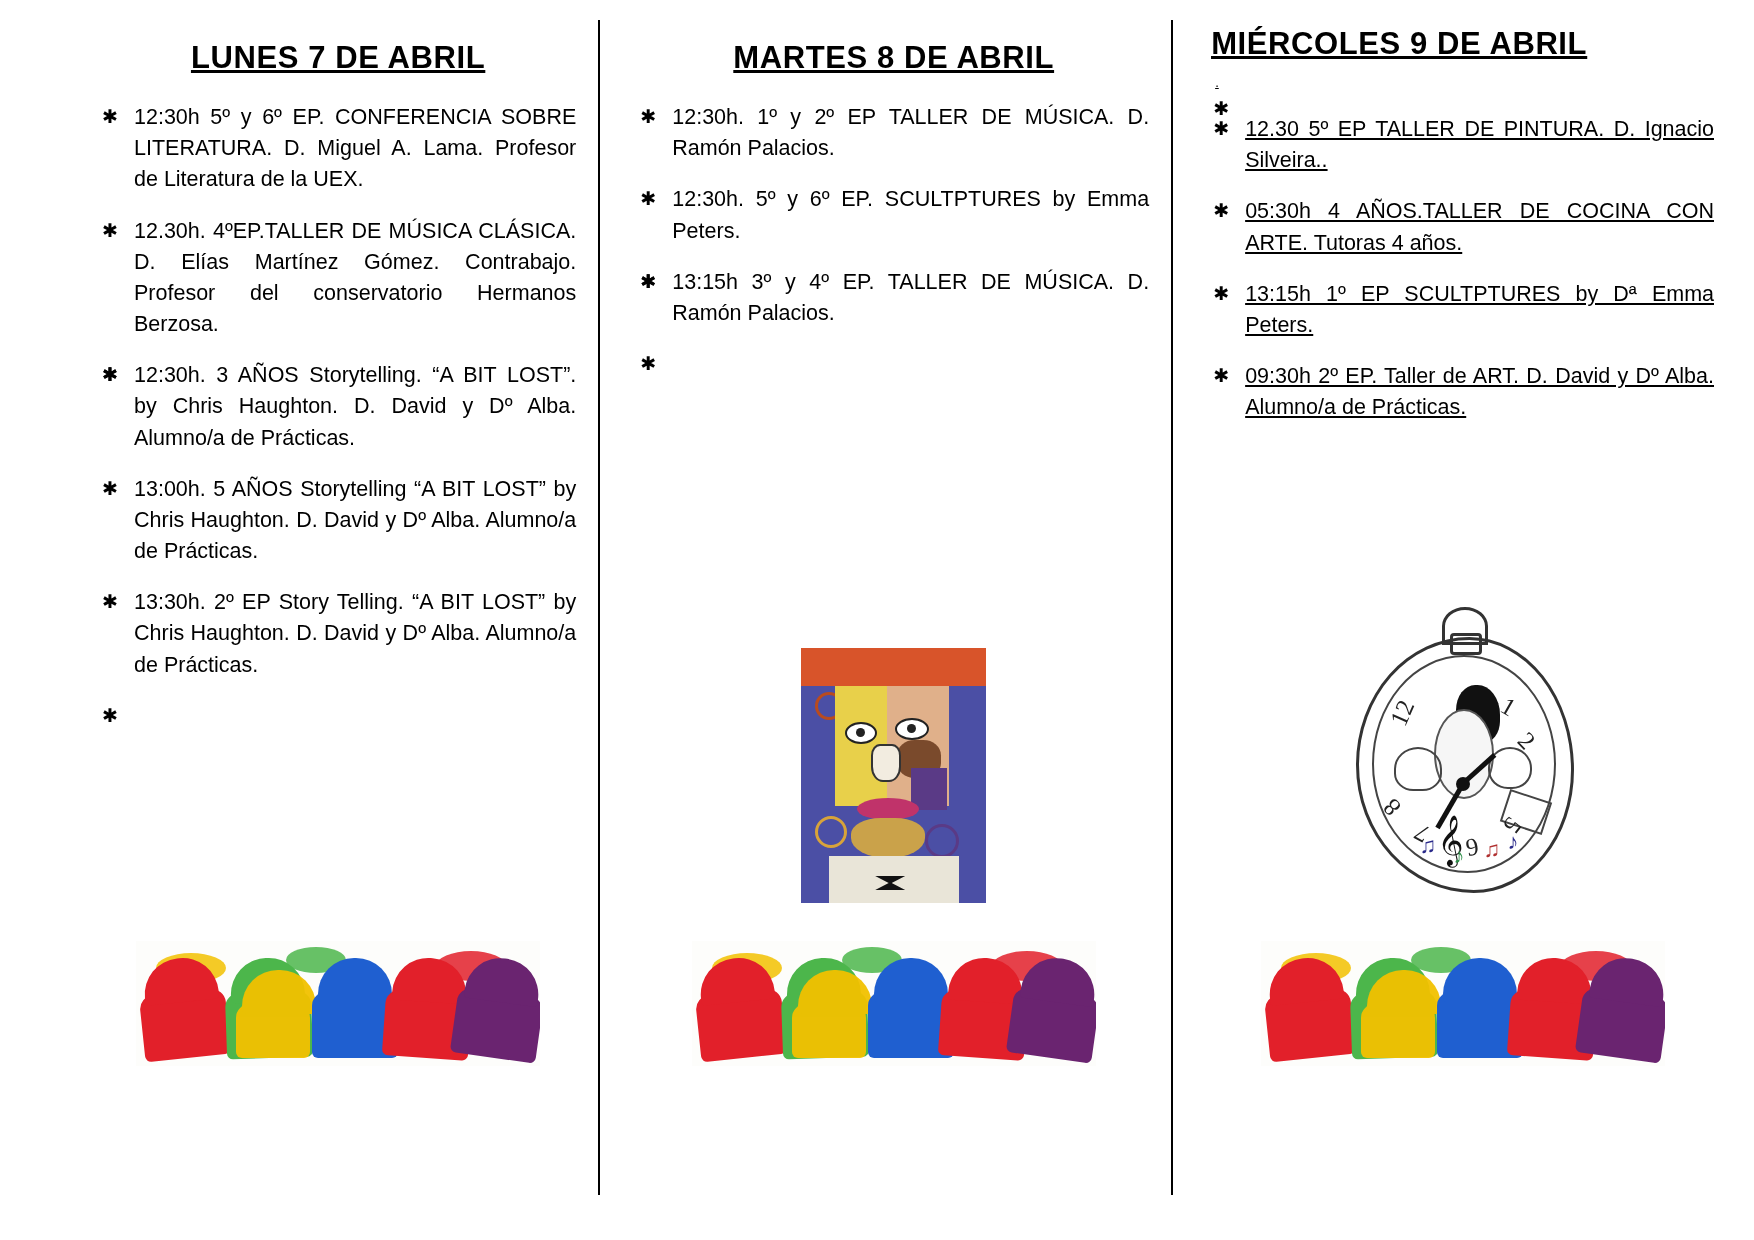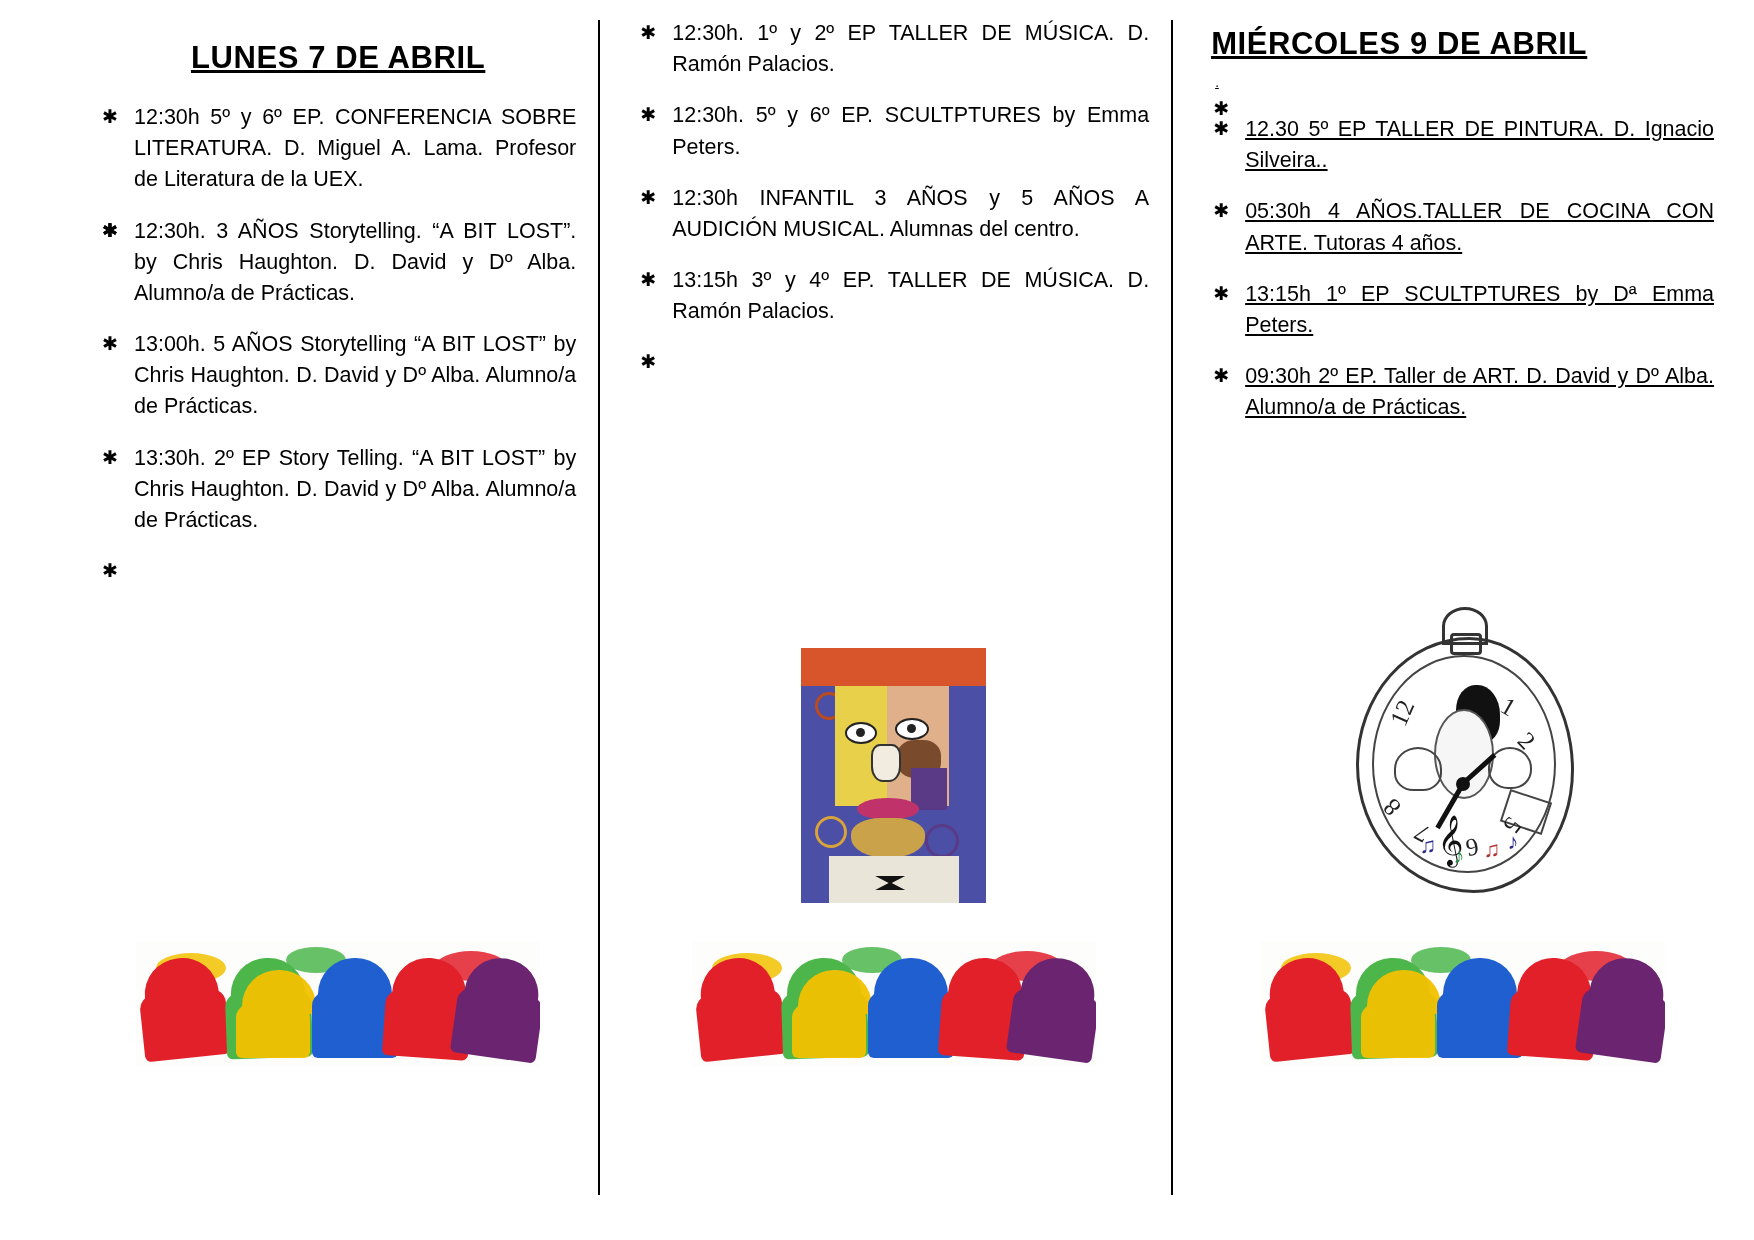--- a/index.html
+++ b/index.html
@@ -229,21 +229,21 @@
 </style>
 </head>
 <body>
 
 <div class="page">
 
   <div class="column col-1">
     <div class="col-title title-center">LUNES 7 DE ABRIL</div>
     <ul class="items">
       <li><span class="bullet">✱</span><span>12:30h 5º y 6º EP. CONFERENCIA SOBRE LITERATURA. D. Miguel A. Lama. Profesor de Literatura de la UEX.</span></li>
-      <li><span class="bullet">✱</span></li>
+      <li><span class="bullet">✱</span><span>12.30h. 4ºEP.TALLER DE MÚSICA CLÁSICA. D. Elías Martínez Gómez. Contrabajo. Profesor del conservatorio Hermanos Berzosa.</span></li>
       <li><span class="bullet">✱</span></li>
       <li><span class="bullet">✱</span><span>12:30h. 3 AÑOS Storytelling. “A BIT LOST”. by Chris Haughton. D. David y Dº Alba. Alumno/a de Prácticas.</span></li>
       <li><span class="bullet">✱</span><span>13:00h. 5 AÑOS Storytelling “A BIT LOST” by Chris Haughton. D. David y Dº Alba. Alumno/a de Prácticas.</span></li>
       <li><span class="bullet">✱</span><span>13:30h. 2º EP Story Telling. “A BIT LOST” by Chris Haughton. D. David y Dº Alba. Alumno/a de Prácticas.</span></li>
       <li><span class="bullet">✱</span></li>
     </ul>
     <div class="figure-wrap">
       <div class="hands">
         <div class="splat" style="left:20px;top:12px;width:70px;height:30px;background:#f2c100;"></div>
         <div class="splat" style="left:150px;top:6px;width:60px;height:26px;background:#4cb64b;"></div>
@@ -254,24 +254,25 @@
         <div class="hand h-blue"></div>
         <div class="hand h-red2"></div>
         <div class="hand h-purple"></div>
       </div>
     </div>
   </div>
 
   <div class="divider"></div>
 
   <div class="column col-2">
+    <div class="col-title title-center">MARTES 8 DE ABRIL</div>
     <ul class="items">
       <li><span class="bullet">✱</span><span>12:30h. 1º y 2º EP TALLER DE MÚSICA. D. Ramón Palacios.</span></li>
       <li><span class="bullet">✱</span><span>12:30h. 5º y 6º EP. SCULTPTURES by Emma Peters.</span></li>
-      <li><span class="bullet">✱</span><span>12:30h INFANTIL 3 AÑOS y 5 AÑOS A AUDICIÓN MUSICAL. Alumnas del centro.</span></li>
+      <li><span class="bullet">✱</span></li>
       <li><span class="bullet">✱</span><span>13:15h 3º y 4º EP. TALLER DE MÚSICA. D. Ramón Palacios.</span></li>
       <li><span class="bullet">✱</span></li>
     </ul>
     <div class="figure-wrap">
       <div class="painting">
         <div class="p-top"></div>
         <div class="p-swirl" style="left:14px;top:44px;width:22px;height:22px;"></div>
         <div class="p-swirl" style="left:44px;top:40px;width:20px;height:20px;"></div>
         <div class="p-swirl" style="left:74px;top:42px;width:20px;height:20px;"></div>
         <div class="p-swirl" style="left:104px;top:40px;width:20px;height:20px;"></div>

